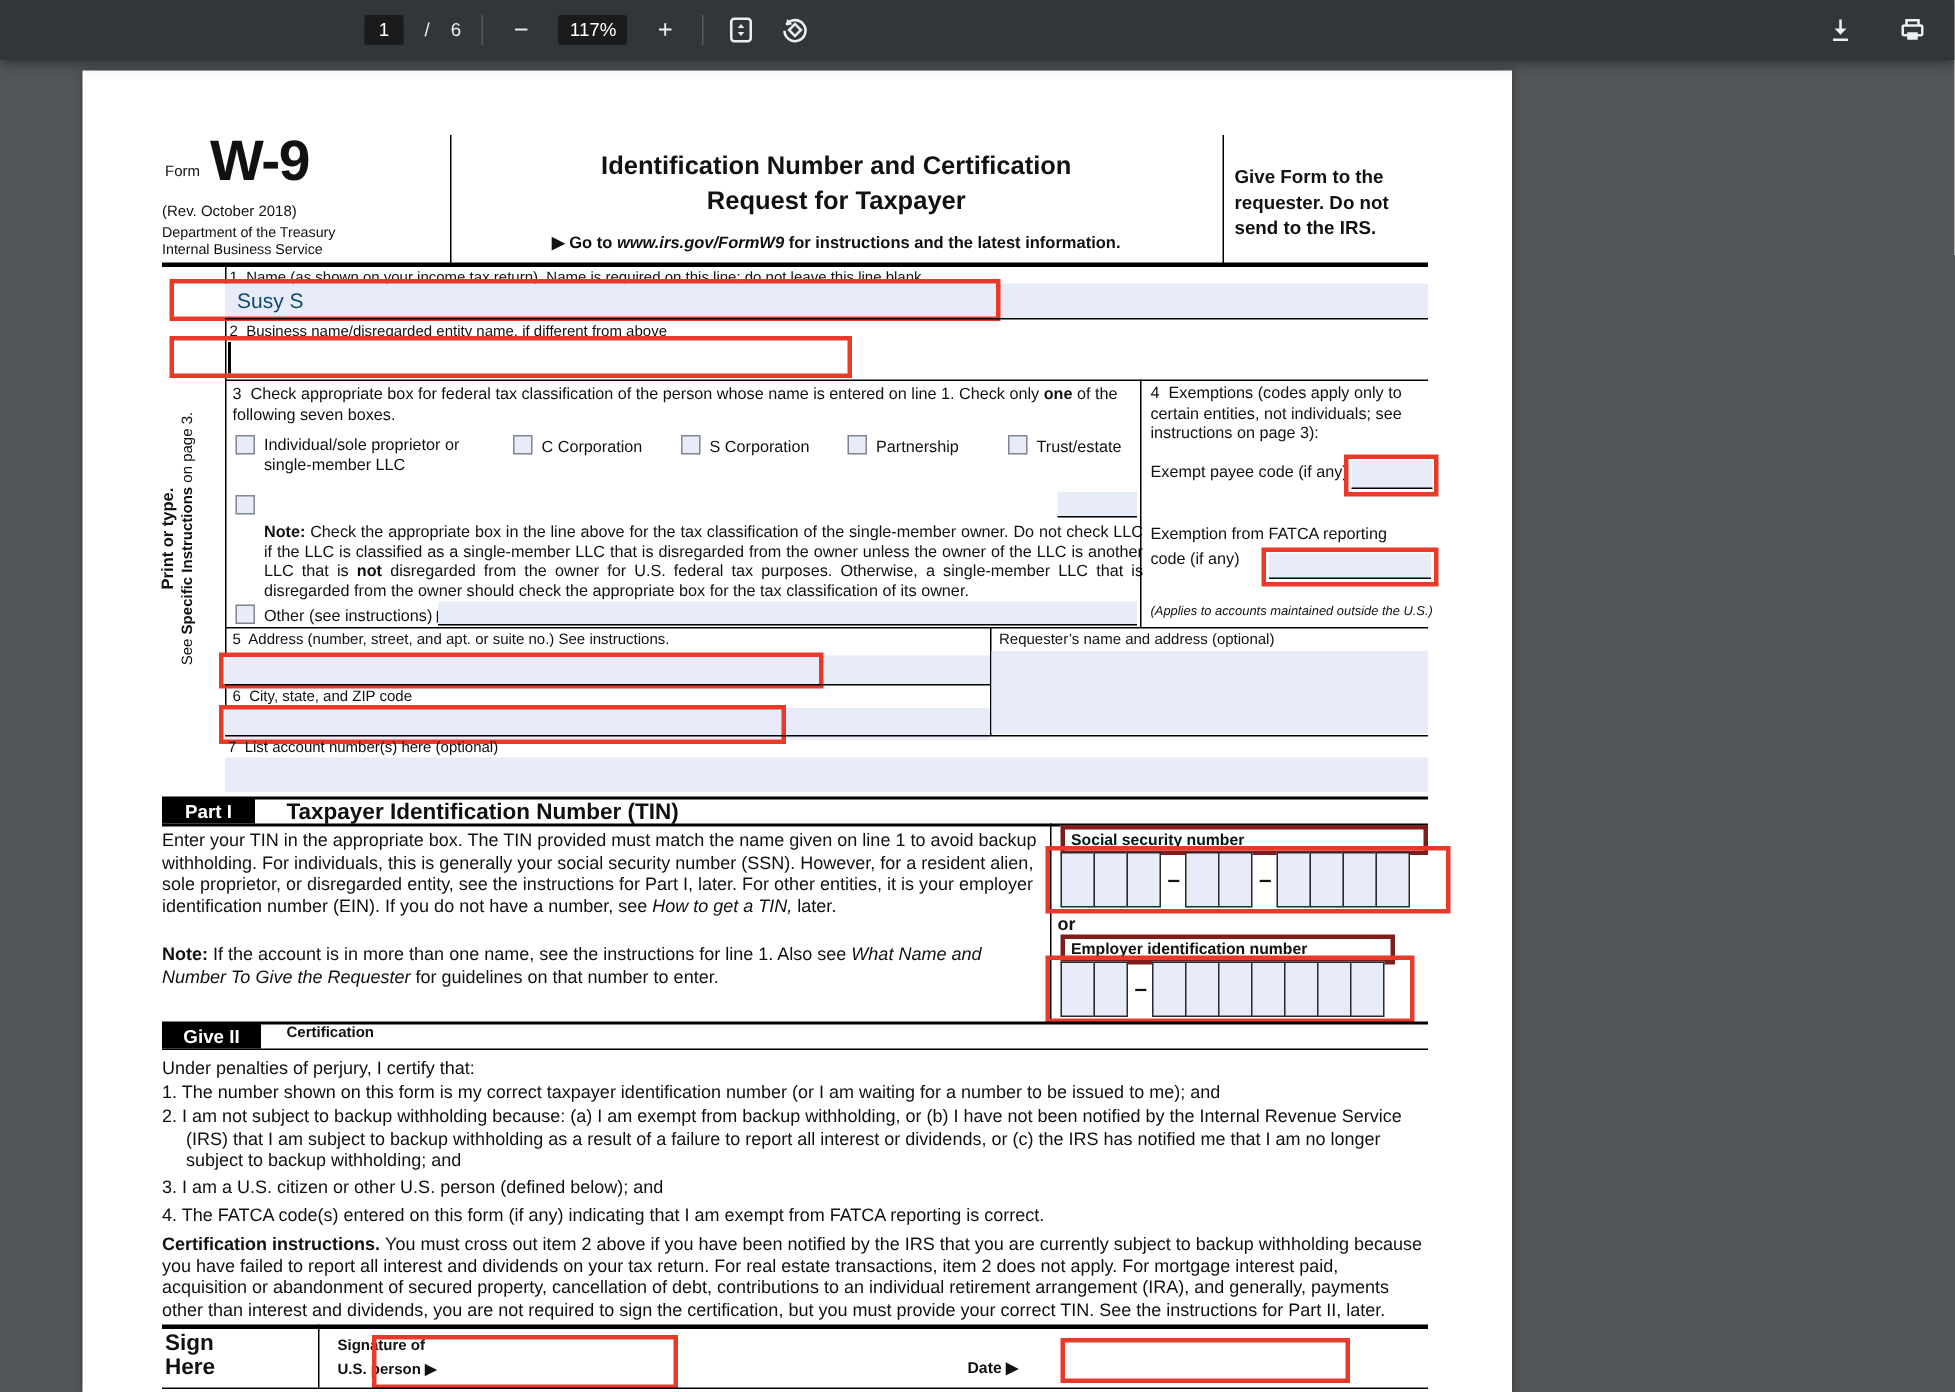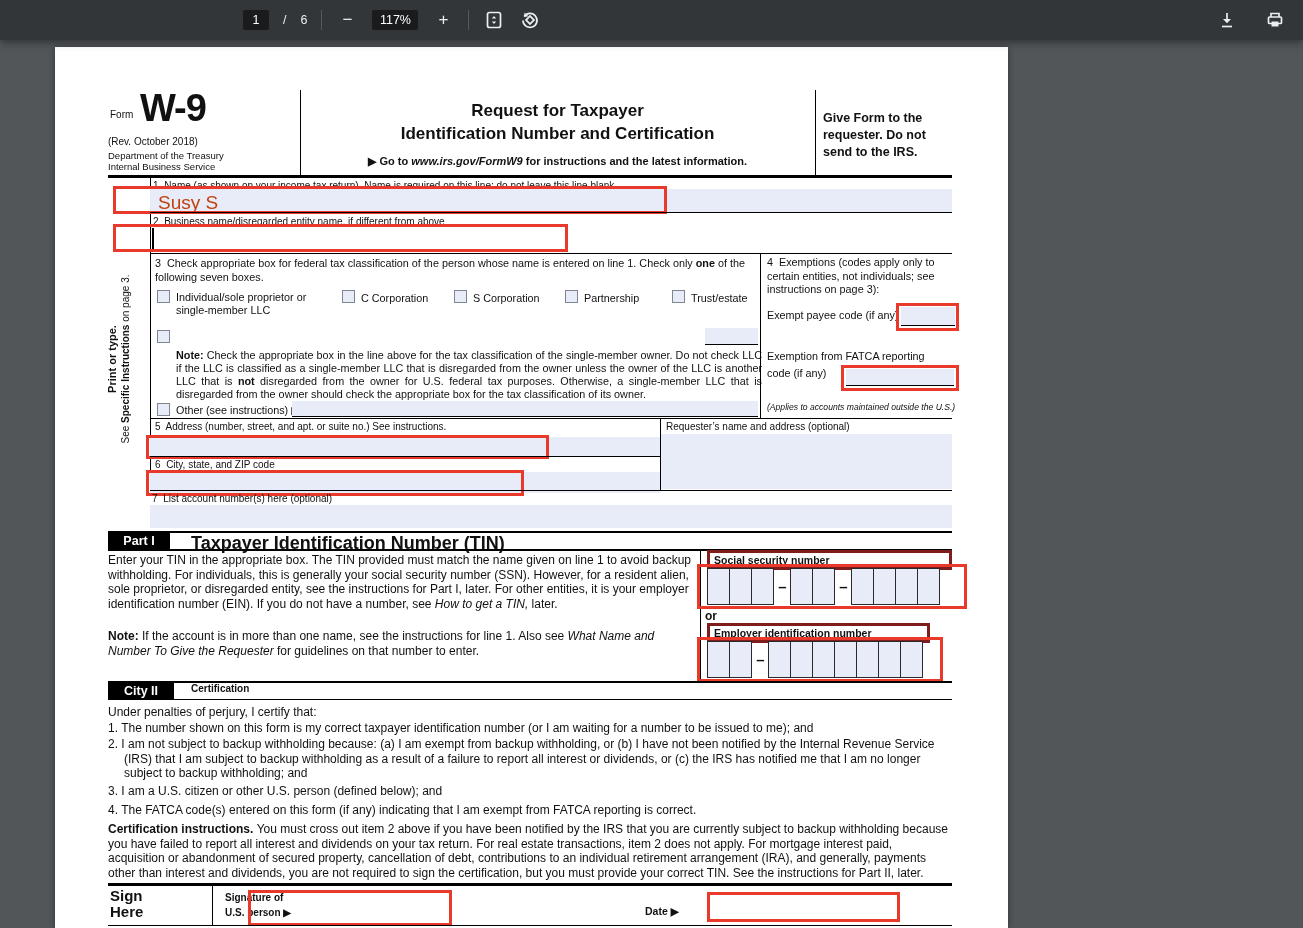--- a/index.html
+++ b/index.html
@@ -98,40 +98,40 @@
 
 <div class="page">
 
   <span class="txt" style="left:55px;top:62px;font-size:10px">Form</span>
   <span class="txt b" style="left:85px;top:40px;font-size:38px;letter-spacing:-1px">W-9</span>
   <span class="txt" style="left:53px;top:89px;font-size:10px">(Rev. October 2018)</span>
   <span class="txt" style="left:53px;top:103px;font-size:9.5px">Department of the Treasury</span>
   <span class="txt" style="left:53px;top:114px;font-size:9.5px">Internal Business Service</span>
   <div class="vline" style="left:245px;top:43px;height:88px"></div>
   <div class="wrap b" style="left:255px;top:52px;width:495px;text-align:center;font-size:17px;line-height:23px">
+    <div>Identification Number and Certification</div>
     <div>Request for Taxpayer</div>
-    <div>Identification Number and Certification</div>
   </div>
   <div class="wrap" style="left:255px;top:108px;width:495px;text-align:center;font-size:11px"><span class="b">▶ Go to </span><span class="bi">www.irs.gov/FormW9</span><span class="b"> for instructions and the latest information.</span></div>
   <div class="vline" style="left:760px;top:43px;height:88px"></div>
   <div class="wrap b" style="left:768px;top:63px;width:126px;font-size:12.5px;line-height:17px">Give Form to the requester. Do not send to the IRS.</div>
   <div class="hline" style="left:53px;top:128px;width:844px;height:3px"></div>
 
   <div class="vstrip">
     <div class="l1">Print or type.</div>
     <div><span>See </span><span class="b">Specific Instructions</span><span> on page 3.</span></div>
   </div>
   <div class="vline" style="left:95px;top:131px;height:312px"></div>
 
   <div class="txt lbl" style="left:98px;top:133px">
     <span class="num">1</span>&nbsp;
     <span>Name (as shown on your income tax return). Name is required on this line; do not leave this line blank.</span>
   </div>
   <div class="field" style="left:95px;top:142px;width:802px;height:23px">
-    <span class="txt" style="left:8px;top:3px;font-size:19px;color:#c2410c">Susy S</span>
+    <span class="txt" style="left:8px;top:3px;font-size:14px;color:#0c4a6e">Susy S</span>
   </div>
   <div class="hl" style="left:58px;top:139px;width:554px;height:28px"></div>
   <div class="hline" style="left:95px;top:165px;width:802px"></div>
 
   <div class="txt lbl" style="left:98px;top:169px">
     <span class="num">2</span>&nbsp;
     <span>Business name/disregarded entity name, if different from above</span>
   </div>
   <div class="abs" style="left:95px;top:179px;width:802px;height:26px"></div>
   <div class="cursor" style="left:97px;top:181px;height:21px"></div>
@@ -195,21 +195,21 @@
 
   <div class="hline" style="left:95px;top:443px;width:802px"></div>
   <div class="txt lbl" style="left:97px;top:446px">
     <span class="num">7</span>&nbsp;
     <span>List account number(s) here (optional)</span>
   </div>
   <div class="field" style="left:95px;top:458px;width:802px;height:23px"></div>
 
   <div class="hline" style="left:53px;top:484px;width:844px;height:2px"></div>
   <div class="partbox" style="left:53px;top:485px;width:62px;height:17px">Part I</div>
-  <span class="txt b" style="left:136px;top:486px;font-size:18px">Taxpayer Identification Number (TIN)</span>
+  <span class="txt b" style="left:136px;top:486px;font-size:15px">Taxpayer Identification Number (TIN)</span>
   <div class="hline" style="left:53px;top:502px;width:844px;height:2px"></div>
   <div class="wrap body-txt" style="left:53px;top:506px;width:592px"><span>Enter your TIN in the appropriate box. The TIN provided must match the name given on line 1 to avoid backup withholding. For individuals, this is generally your social security number (SSN). However, for a resident alien, sole proprietor, or disregarded entity, see the instructions for Part I, later. For other entities, it is your employer identification number (EIN). If you do not have a number, see </span><span class="i">How to get a TIN,</span><span> later.</span></div>
   <div class="wrap body-txt" style="left:53px;top:582px;width:592px"><span class="b">Note: </span><span>If the account is in more than one name, see the instructions for line 1. Also see </span><span class="i">What Name and Number To Give the Requester</span><span> for guidelines on that number to enter.</span></div>
   <div class="vline" style="left:645px;top:502px;height:133px"></div>
 
   <div class="boxlabel" style="left:652px;top:503px;width:245px">Social security number</div>
   <div class="cells" style="left:652px;top:521px;height:37px">
     <div class="cell"></div>
     <div class="cell"></div>
     <div class="cell"></div>
@@ -233,21 +233,21 @@
     <div class="cell"></div>
     <div class="cell"></div>
     <div class="cell"></div>
     <div class="cell"></div>
     <div class="cell"></div>
     <div class="cell"></div>
   </div>
   <div class="hl" style="left:642px;top:590px;width:246px;height:45px"></div>
 
   <div class="hline" style="left:53px;top:634px;width:844px;height:2px"></div>
-  <div class="partbox" style="left:53px;top:635px;width:66px;height:17px">City II</div>
+  <div class="partbox" style="left:53px;top:635px;width:66px;height:17px">Give II</div>
   <span class="txt b" style="left:136px;top:636px;font-size:10px">Certification</span>
   <div class="hline" style="left:53px;top:652px;width:844px"></div>
   <div class="txt" style="left:53px;top:658px;font-size:12px">Under penalties of perjury, I certify that:</div>
   <div class="wrap body-txt" style="left:53px;top:674px;width:844px;padding-left:16px;text-indent:-16px">
     <span class="b" style="font-weight:normal">1.</span>
     <span>The number shown on this form is my correct taxpayer identification number (or I am waiting for a number to be issued to me); and</span>
   </div>
   <div class="wrap body-txt" style="left:53px;top:690px;width:844px;padding-left:16px;text-indent:-16px">
     <span>2.</span>
     <span>I am not subject to backup withholding because: (a) I am exempt from backup withholding, or (b) I have not been notified by the Internal Revenue Service (IRS) that I am subject to backup withholding as a result of a failure to report all interest or dividends, or (c) the IRS has notified me that I am no longer subject to backup withholding; and</span>

